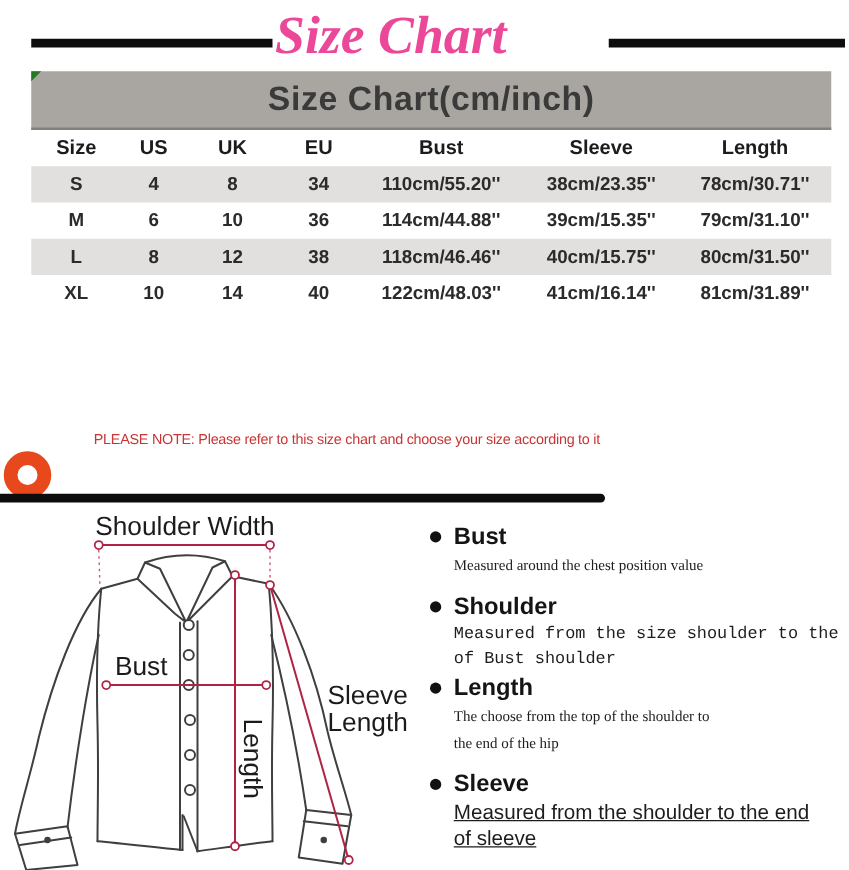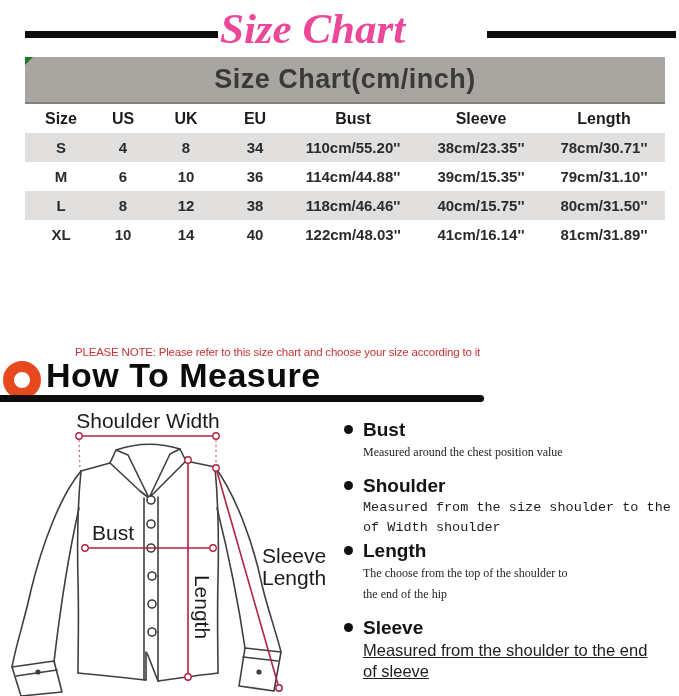--- a/index.html
+++ b/index.html
@@ -116,21 +116,20 @@
       <div class="cell">40</div>
       <div class="cell">122cm/48.03''</div>
       <div class="cell">41cm/16.14''</div>
       <div class="cell">81cm/31.89''</div>
     </div>
   </div>
 
   <div class="note">PLEASE NOTE: Please refer to this size chart and choose your size according to it</div>
 
   <div class="ring-icon"></div>
-  <div class="measure-title">How To Measure</div>
   <div class="measure-underline"></div>
 
   <svg class="diagram-svg" width="340" height="296" viewBox="0 0 340 296">
 
     <g fill="none" stroke="#3f3f3f" stroke-width="1.6" stroke-linejoin="round" stroke-linecap="round">
       <path d="M116,50 Q148,39 180,49"></path>
       <path d="M116,50 L110,63 L140,91 L149,98 L128,55 Z"></path>
       <path d="M180,49 L186,61 L157,90 L149,98 L170,54 Z"></path>
       <path d="M110,63 L81,71"></path>
       <path d="M186,61 L215,67"></path>
@@ -201,21 +200,21 @@
       </div>
       <div class="m-desc desc-serif">Measured around the chest position value</div>
     </div>
 
     <div class="m-item gap-lg">
       <div class="m-head">
         <span class="bullet"></span>
         <span>Shoulder</span>
       </div>
       <div class="m-desc desc-mono">Measured from the size shoulder to the</div>
-      <div class="m-desc desc-mono">of Width shoulder</div>
+      <div class="m-desc desc-mono">of Bust shoulder</div>
     </div>
 
     <div class="m-item">
       <div class="m-head">
         <span class="bullet"></span>
         <span>Length</span>
       </div>
       <div class="m-desc desc-serif">The choose from the top of the shoulder to</div>
       <div class="m-desc desc-serif">the end of the hip</div>
     </div>

